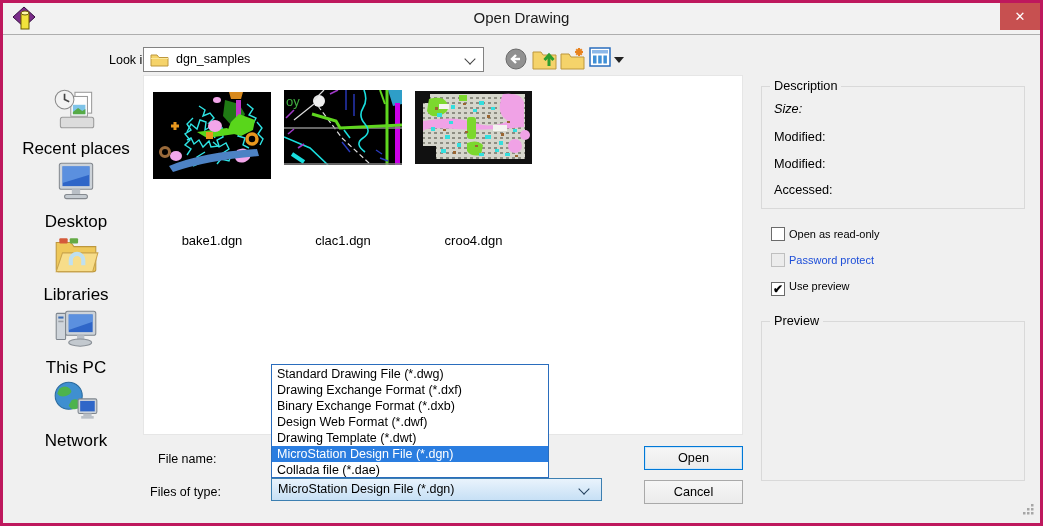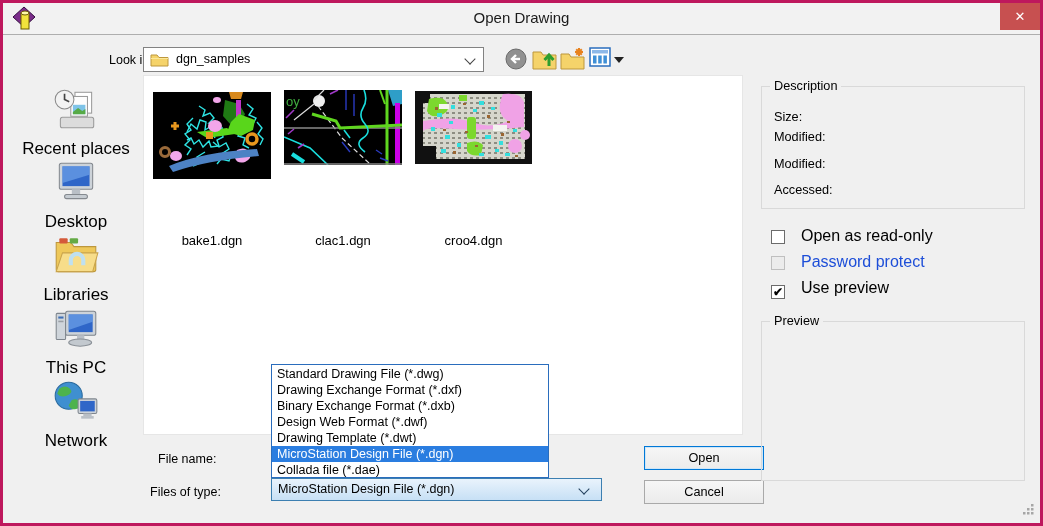--- a/index.html
+++ b/index.html
@@ -88,46 +88,46 @@
     position: absolute; left: 268px; top: 475px; width: 331px; height: 23px;
     background: linear-gradient(#e9f3fc, #c7e0f5);
     border: 1px solid #3c7fb1; line-height: 21px; padding-left: 6px; cursor: pointer;
   }
   .chev2 {
     position: absolute; right: 13px; top: 6px; width: 8px; height: 8px;
     border-right: 1.5px solid #24425e; border-bottom: 1.5px solid #24425e;
     transform: rotate(45deg);
   }
   .btn {
-    position: absolute; left: 641px; width: 120px; height: 24px;
+    position: absolute; left: 641px; width: 99px; height: 24px;
     font-family: "Liberation Sans", sans-serif; font-size: 12.7px;
     background: linear-gradient(#f6f6f6, #ebebeb);
     cursor: pointer;
   }
   .btn.open { top: 443px; border: 1px solid #0078d7; box-shadow: inset 0 0 0 1px #cfe6f7; }
   .btn.cancel { top: 477px; border: 1px solid #a9a9a9; }
   
   .groupbox { position: absolute; border: 1px solid #d9d9d9; }
   .gb-desc { left: 758px; top: 83px; width: 264px; height: 123px; }
   .gb-prev { left: 758px; top: 318px; width: 264px; height: 160px; }
   .gb-label {
     position: absolute; left: 8px; top: -8px;
     background: #f0f0f0; padding: 0 4px; font-size: 12.7px;
   }
   .gb-field { position: absolute; left: 12px; font-size: 12.7px; }
-  .f-0 { top: 23px; } .f-1 { top: 43px; } .f-2 { top: 70px; } .f-3 { top: 96px; }
+  .f-0 { top: 15px; font-style: italic; } .f-1 { top: 43px; } .f-2 { top: 70px; } .f-3 { top: 96px; }
   .check-row { position: absolute; left: 768px; height: 16px; cursor: pointer; }
   .cr-0 { top: 224px; } .cr-1 { top: 250px; } .cr-2 { top: 276px; }
   .cbox {
     display: inline-block; vertical-align: -3px;
     width: 14px; height: 14px; background: #fff; border: 1px solid #6b6b6b;
     text-align: center; line-height: 13px; font-size: 12px; font-weight: bold;
   }
   .cbox.disabled { background: #ececec; border-color: #bfbfbf; }
-  .clabel { margin-left: 16px; font-size: 16px; }
+  .clabel { margin-left: 4px; font-size: 11px; }
   .check-row.disabled .clabel { color: #1d4ed8; text-align: center; }
   .grip { position: absolute; left: 1018px; top: 499px; width: 14px; height: 14px; }
 </style>
 </head>
 <body>
 
 <div class="dialog">
 
   <div class="titlebar">
     <span class="app-icon">

